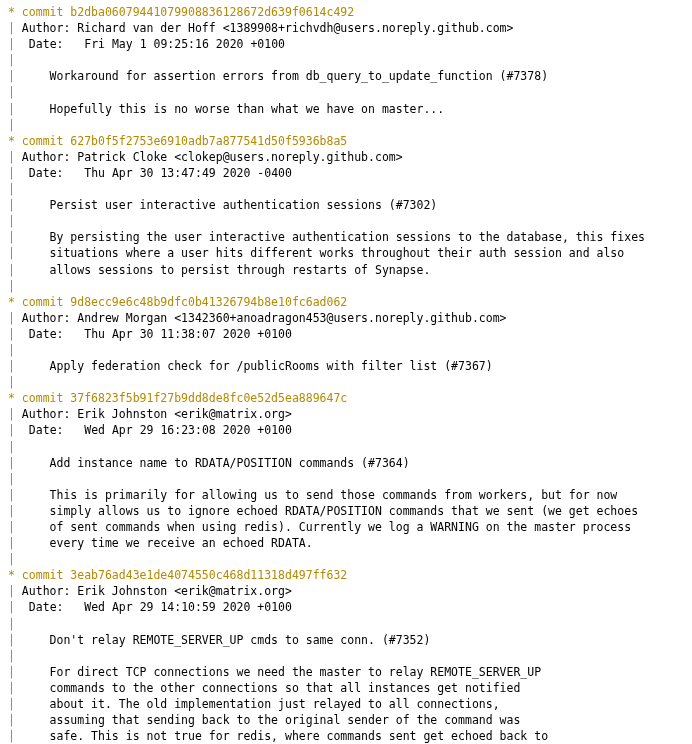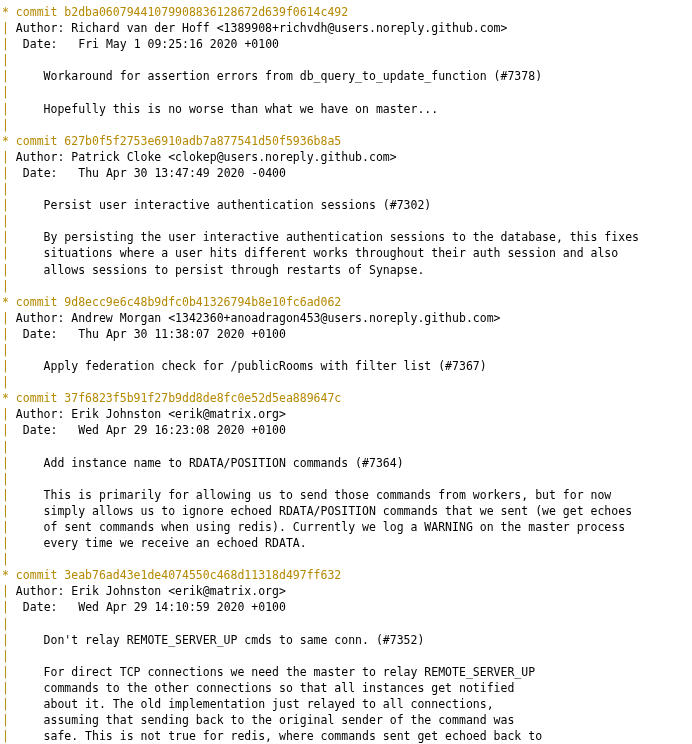--- a/index.html
+++ b/index.html
@@ -10,21 +10,21 @@
   body {
     width: 692px;
     height: 744px;
     overflow: hidden;
     font-family: "DejaVu Sans Mono", "Liberation Mono", monospace;
     font-size: 11.5px;
     line-height: 16.1px;
     color: #000000;
   }
   #log {
-    padding: 4px 0 0 2px;
+    padding: 4px 0 0 8px;
     white-space: pre;
   }
   .line {
     white-space: pre;
     height: 16.1px;
   }
   .graph {
     color: #b58900;
   }
   .c-commit {

